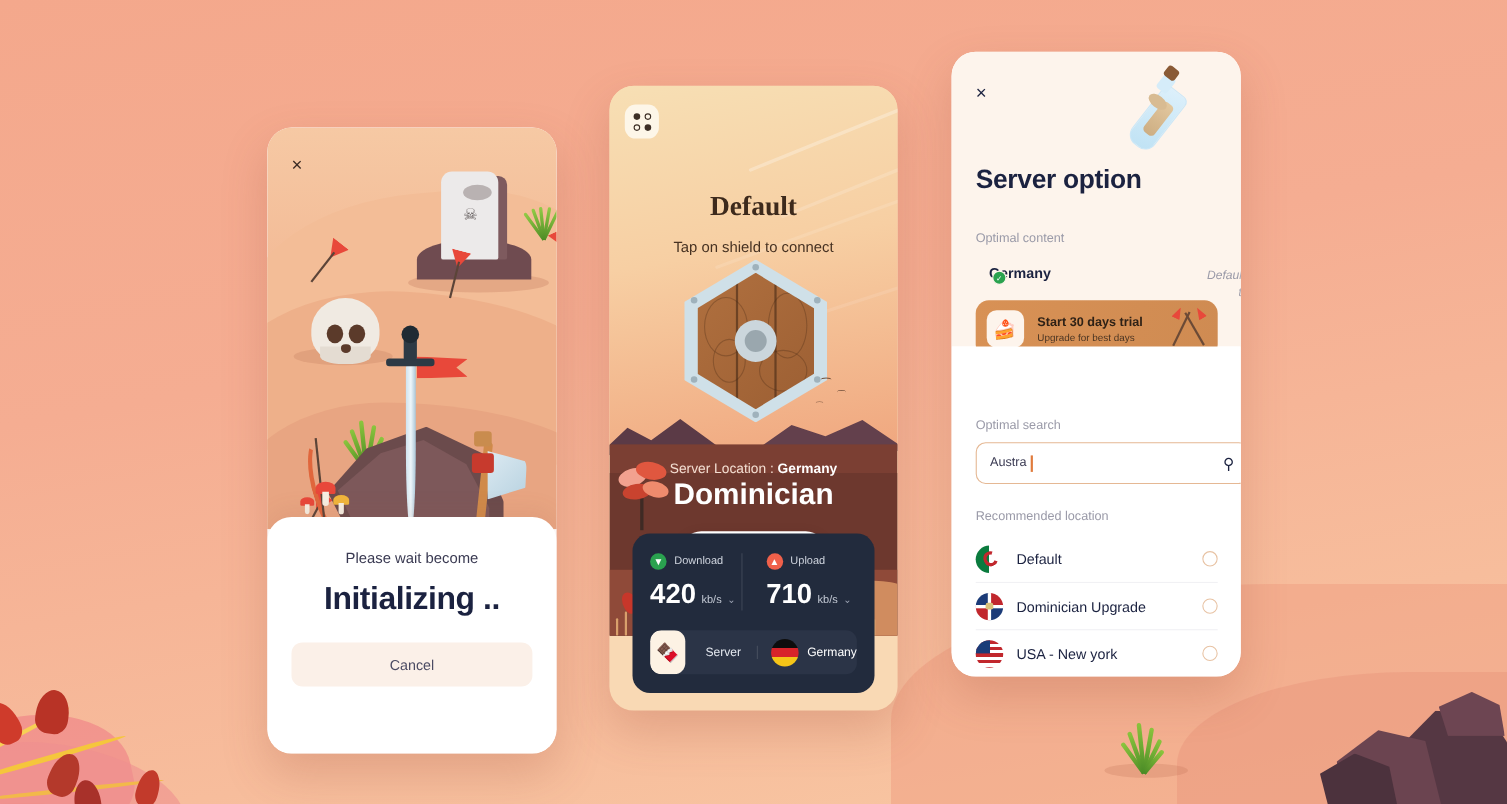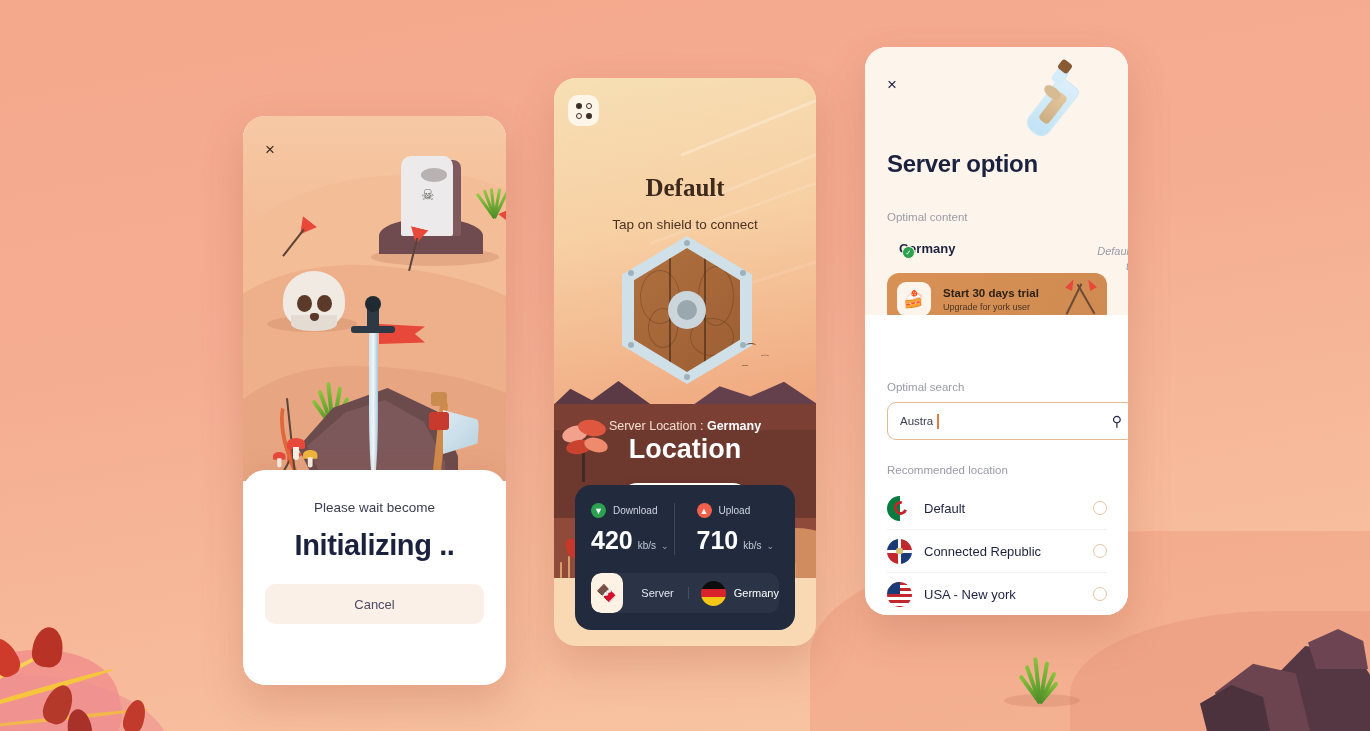--- a/index.html
+++ b/index.html
@@ -540,21 +540,21 @@
       <div class="gl" style="left:226px;height:21px;"></div>
         <div class="gl" style="left:240px;height:15px;"></div>
     </div>
   </div>
 
   <div class="mid-loc">
     <span>Server Location</span>
     <span>:</span>
     <b>Germany</b>
   </div>
-  <div class="mid-status">Location</div>
+  <div class="mid-status">Dominician</div>
 
   <div class="fast-pill">
     <div class="bolt-badge">⚡</div>
     <div class="fast-label">Fastest server</div>
     <div class="fast-chev">›</div>
   </div>
 
   <div class="stats">
     <div class="stats-row">
       <div class="stat">
@@ -619,21 +619,21 @@
       <div class="row-default">Default</div>
     </div>
   </div>
 
   <div class="trial">
     <div class="trial-thumb">
         <span class="cake">🍰</span>
       </div>
     <div class="trial-txt">
       <div class="trial-t1">Start 30 days trial</div>
-      <div class="trial-t2">Upgrade for york user</div>
+      <div class="trial-t2">Upgrade for best days</div>
     </div>
     <div class="trial-arrows">
       <div class="ta ta1"></div>
         <div class="ta ta2"></div>
       <div class="tah tah1"></div>
         <div class="tah tah2"></div>
     </div>
   </div>
 
   <div class="r-bottom"></div>
@@ -658,21 +658,21 @@
     <div class="loc-row">
       <span class="flag flag-do">
         <span class="do-q do-q1"></span>
           <span class="do-q do-q2"></span>
         <span class="do-q do-q3"></span>
           <span class="do-q do-q4"></span>
         <span class="do-cross-h"></span>
           <span class="do-cross-v"></span>
           <span class="do-center"></span>
       </span>
-      <span class="row-name" style="font-weight:normal">Connected Republic</span>
+      <span class="row-name" style="font-weight:normal">Dominician Upgrade</span>
       <span class="radio"></span>
     </div>
     <div class="loc-row">
       <span class="flag flag-us">
           <span class="us-canton"></span>
         </span>
       <span class="row-name" style="font-weight:normal">USA - New york</span>
       <span class="radio"></span>
     </div>
   </div>

